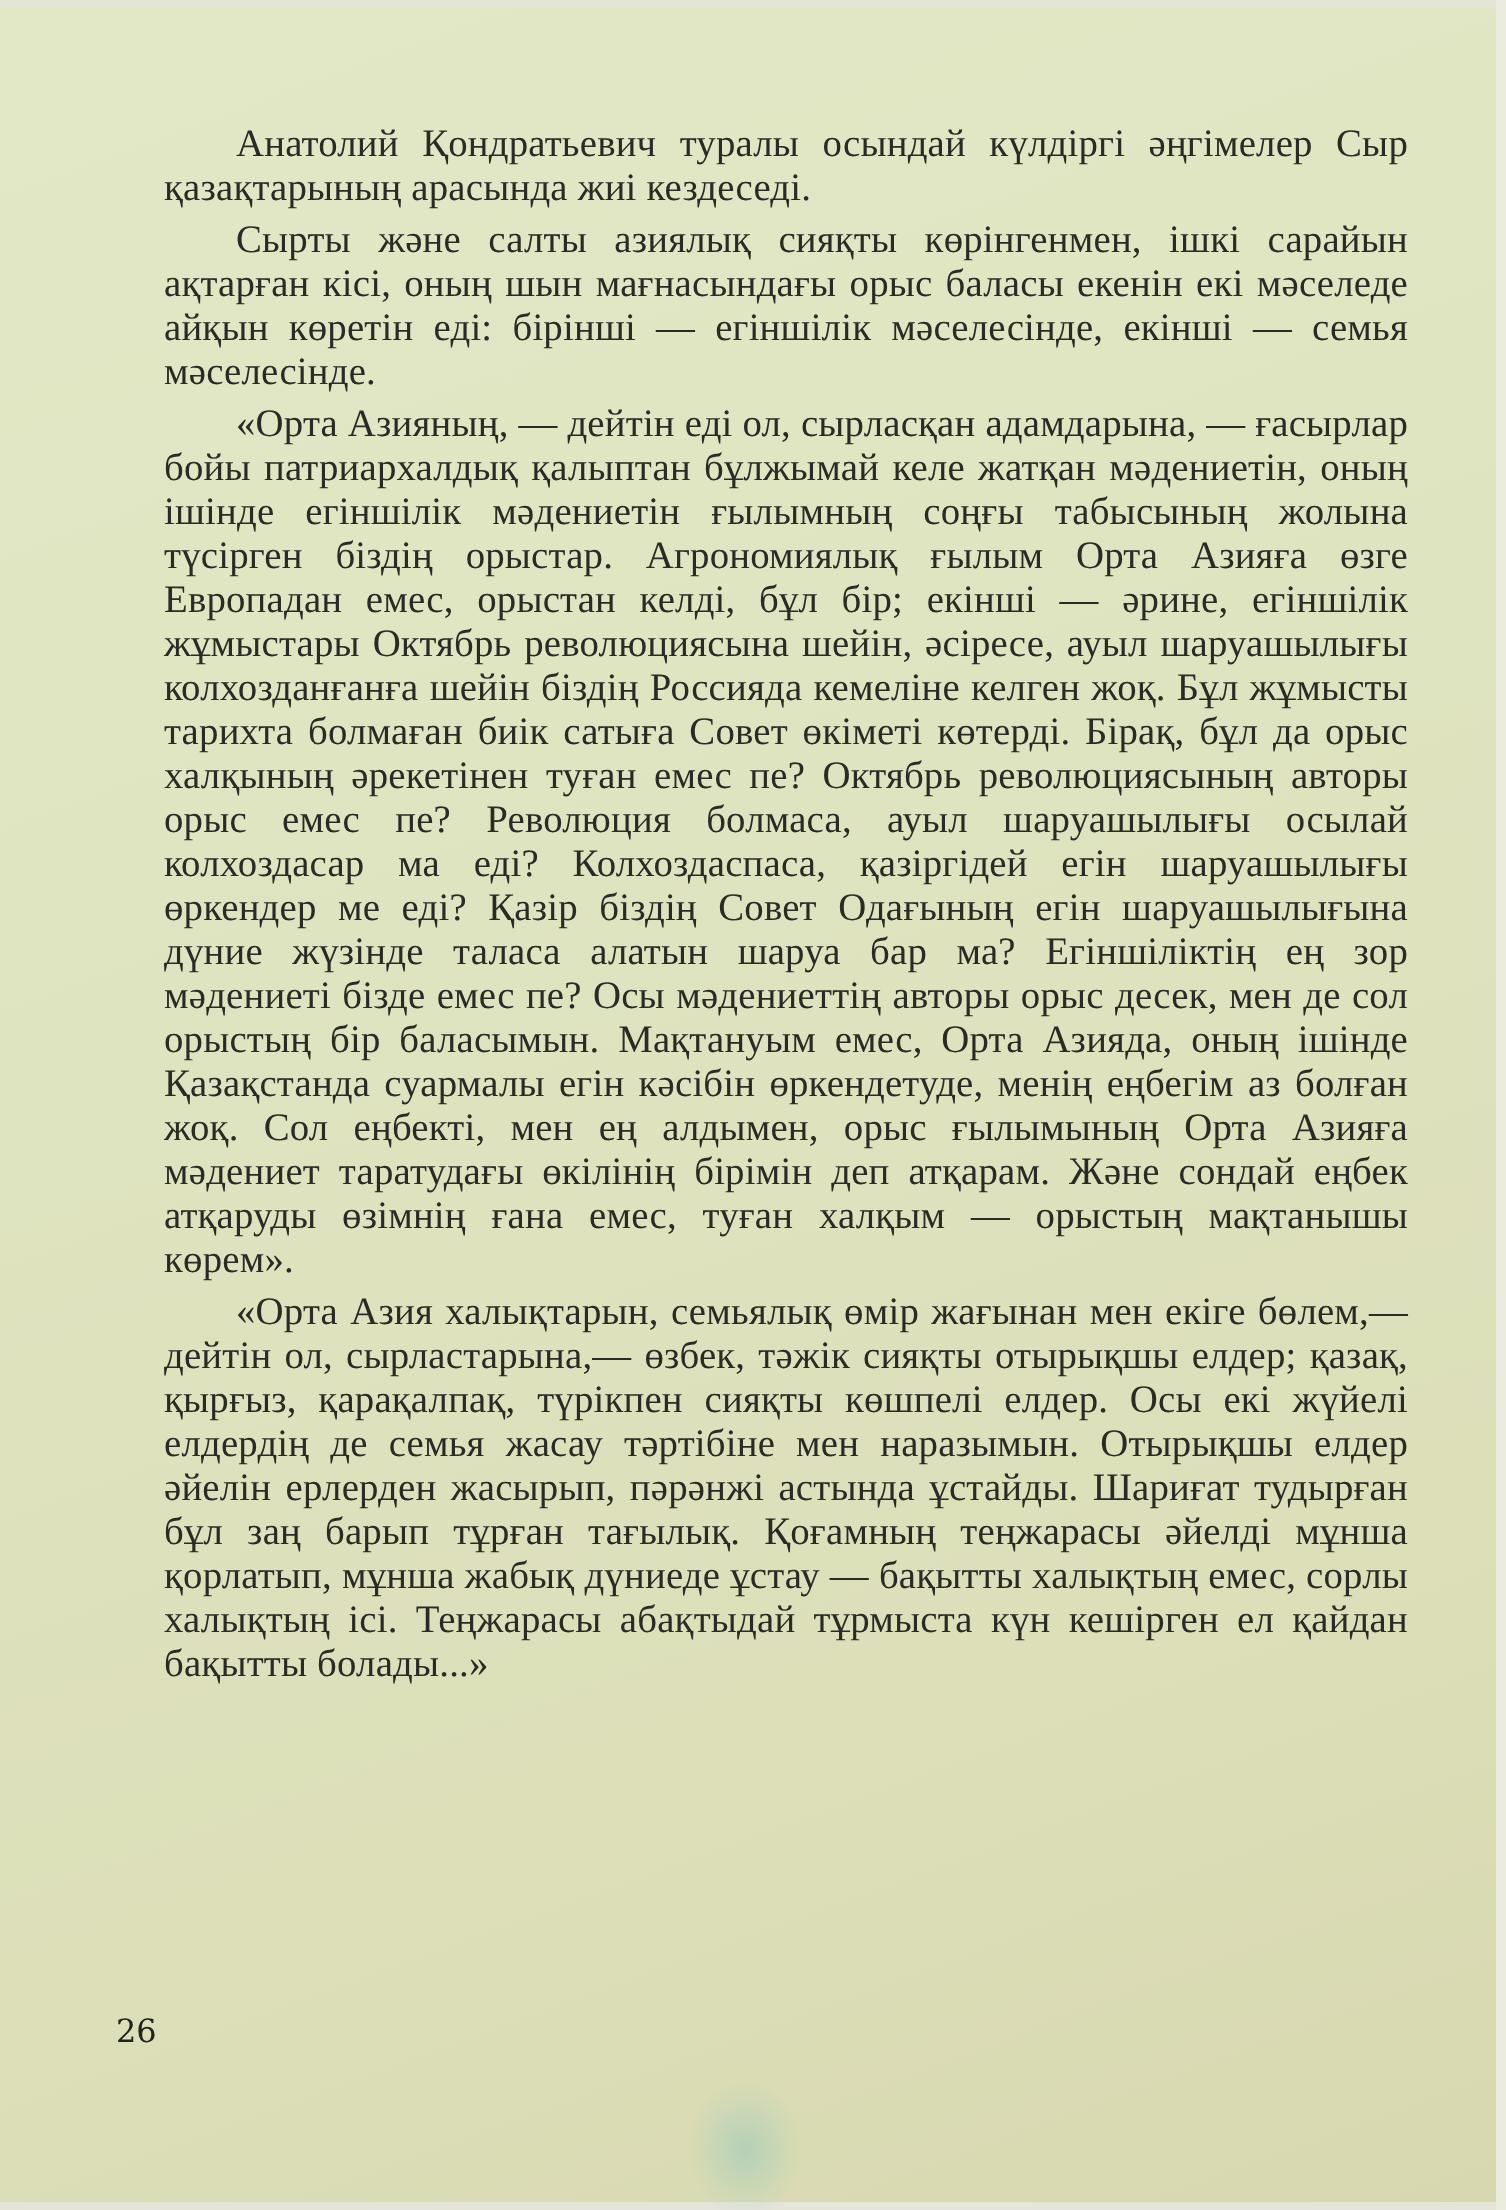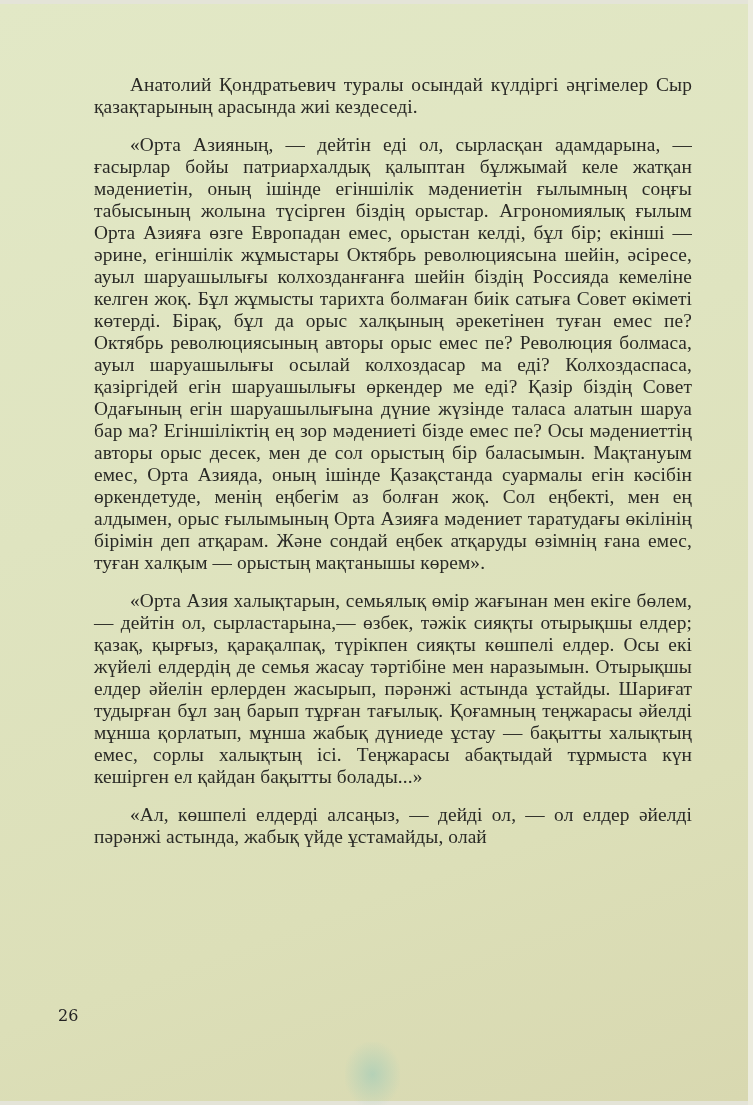--- a/index.html
+++ b/index.html
@@ -43,41 +43,41 @@
       left: 78px;
       top: 54px;
       width: 630px;
       font-family: "Liberation Serif", serif;
       font-size: 19.4px;
       line-height: 22px;
       color: #2a2a26;
       letter-spacing: 0.1px;
     }
     .para {
-      margin: 16px;
+      margin: 4px;
       text-align: justify;
       text-align-last: left;
       text-indent: 36px;
     }
     .page-number {
       position: absolute;
       left: 58px;
       top: 1002px;
       font-family: "DejaVu Serif", serif;
       font-weight: normal;
       font-size: 16px;
       color: #222;
     }
   </style>
 </head>
 <body>
 
 <div class="page">
   <div class="text-block">
     <p class="para">Анатолий Қондратьевич туралы осындай күлдіргі әңгімелер Сыр қазақтарының арасында жиі кездеседі.</p>
+    <p class="para">Сырты және салты азиялық сияқты көрінгенмен, ішкі сарайын ақтарған кісі, оның шын мағнасындағы орыс баласы екенін екі мәселеде айқын көретін еді: бірінші — егіншілік мәселесінде, екінші — семья мәселесінде.</p>
     <p class="para">«Орта Азияның, — дейтін еді ол, сырласқан адамдарына, — ғасырлар бойы патриархалдық қалыптан бұлжымай келе жатқан мәдениетін, оның ішінде егіншілік мәдениетін ғылымның соңғы табысының жолына түсірген біздің орыстар. Агрономиялық ғылым Орта Азияға өзге Европадан емес, орыстан келді, бұл бір; екінші — әрине, егіншілік жұмыстары Октябрь революциясына шейін, әсіресе, ауыл шаруашылығы колхозданғанға шейін біздің Россияда кемеліне келген жоқ. Бұл жұмысты тарихта болмаған биік сатыға Совет өкіметі көтерді. Бірақ, бұл да орыс халқының әрекетінен туған емес пе? Октябрь революциясының авторы орыс емес пе? Революция болмаса, ауыл шаруашылығы осылай колхоздасар ма еді? Колхоздаспаса, қазіргідей егін шаруашылығы өркендер ме еді? Қазір біздің Совет Одағының егін шаруашылығына дүние жүзінде таласа алатын шаруа бар ма? Егіншіліктің ең зор мәдениеті бізде емес пе? Осы мәдениеттің авторы орыс десек, мен де сол орыстың бір баласымын. Мақтануым емес, Орта Азияда, оның ішінде Қазақстанда суармалы егін кәсібін өркендетуде, менің еңбегім аз болған жоқ. Сол еңбекті, мен ең алдымен, орыс ғылымының Орта Азияға мәдениет таратудағы өкілінің бірімін деп атқарам. Және сондай еңбек атқаруды өзімнің ғана емес, туған халқым — орыстың мақтанышы көрем».</p>
     <p class="para">«Орта Азия халықтарын, семьялық өмір жағынан мен екіге бөлем,— дейтін ол, сырластарына,— өзбек, тәжік сияқты отырықшы елдер; қазақ, қырғыз, қарақалпақ, түрікпен сияқты көшпелі елдер. Осы екі жүйелі елдердің де семья жасау тәртібіне мен наразымын. Отырықшы елдер әйелін ерлерден жасырып, пәрәнжі астында ұстайды. Шариғат тудырған бұл заң барып тұрған тағылық. Қоғамның теңжарасы әйелді мұнша қорлатып, мұнша жабық дүниеде ұстау — бақытты халықтың емес, сорлы халықтың ісі. Теңжарасы абақтыдай тұрмыста күн кешірген ел қайдан бақытты болады...»</p>
-    <p class="para">«Ал, көшпелі елдерді алсаңыз, — дейді ол, — ол елдер әйелді пәрәнжі астында, жабық үйде ұстамайды, олай</p>
   </div>
   <div class="page-number">26</div>
   <div class="stain"></div>
 </div>
 <div class="page-edge"></div>
 
 </body></html>

